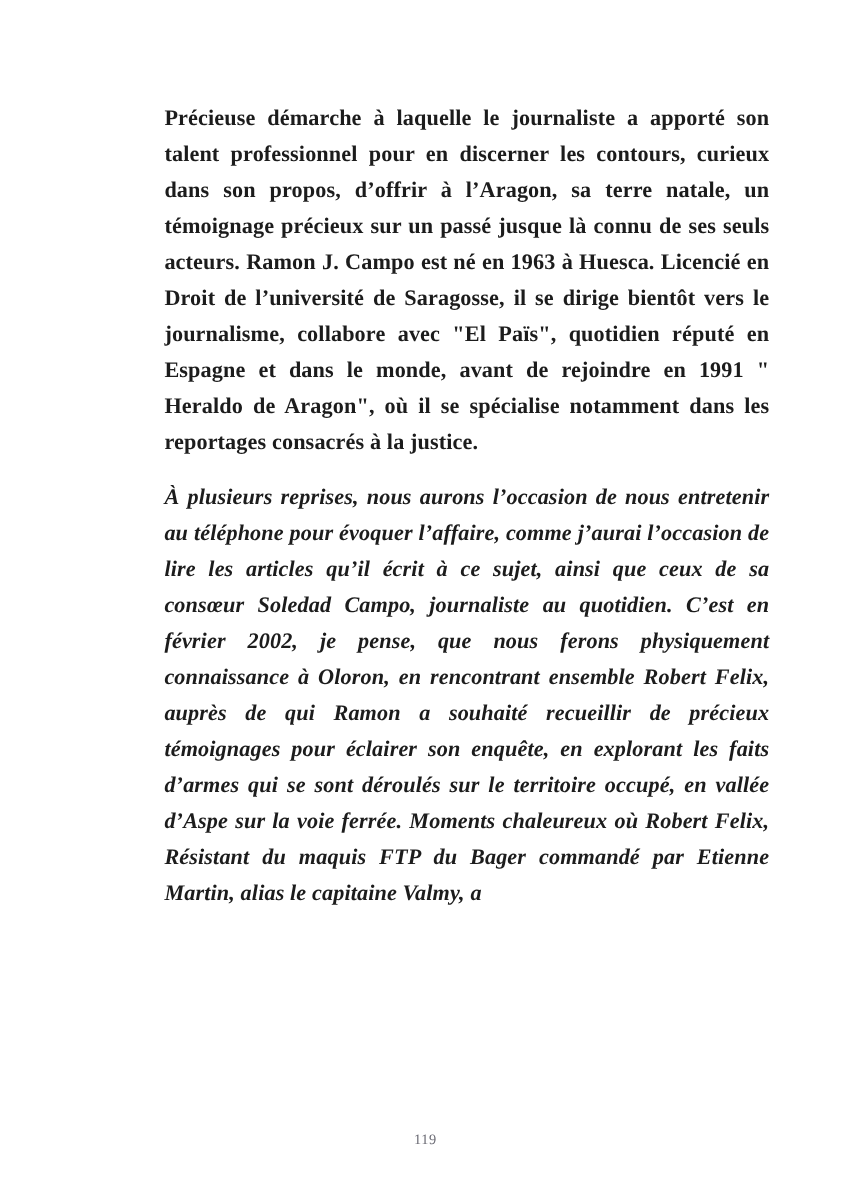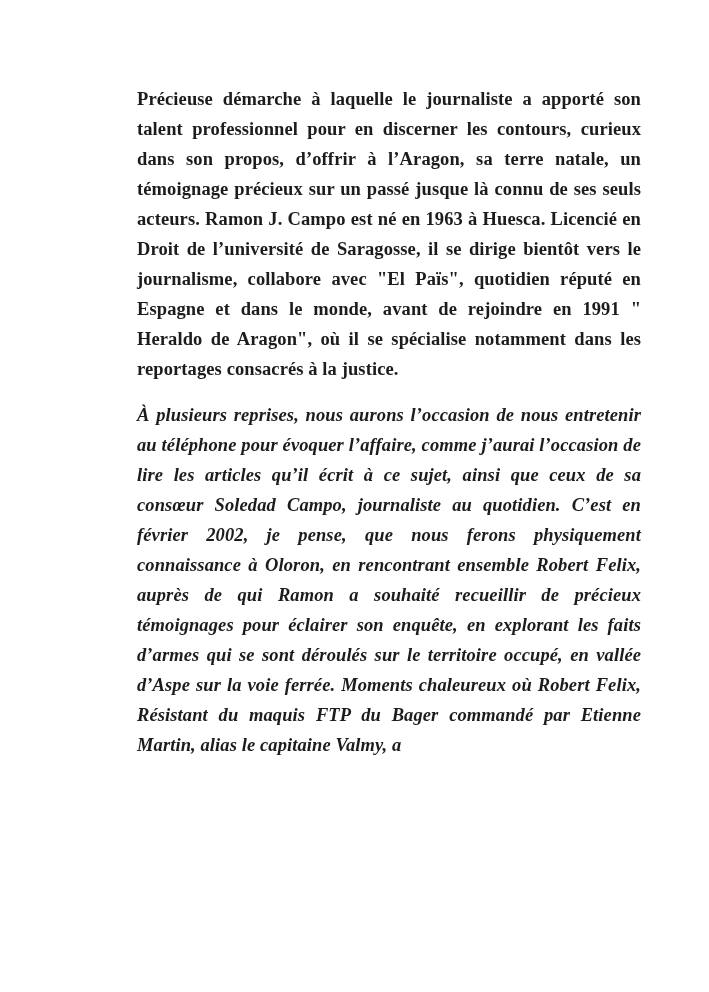--- a/index.html
+++ b/index.html
@@ -62,14 +62,17 @@
 </head>
 <body>
 
 <div class="page">
 
   <div class="text-block">
     <p class="para">Précieuse démarche à laquelle le journaliste a apporté son talent professionnel pour en discerner les contours, curieux dans son propos, d’offrir à l’Aragon, sa terre natale, un témoignage précieux sur un passé jusque là connu de ses seuls acteurs. Ramon J. Campo est né en 1963 à Huesca. Licencié en Droit de l’université de Saragosse, il se dirige bientôt vers le journalisme, collabore avec "El Païs", quotidien réputé en Espagne et dans le monde, avant de rejoindre en 1991 " Heraldo de Aragon", où il se spécialise notamment dans les reportages consacrés à la justice.</p>
     <p class="para">À plusieurs reprises, nous aurons l’occasion de nous entretenir au téléphone pour évoquer l’affaire, comme j’aurai l’occasion de lire les articles qu’il écrit à ce sujet, ainsi que ceux de sa consœur Soledad Campo, journaliste au quotidien. C’est en février 2002, je pense, que nous ferons physiquement connaissance à Oloron, en rencontrant ensemble Robert Felix, auprès de qui Ramon a souhaité recueillir de précieux témoignages pour éclairer son enquête, en explorant les faits d’armes qui se sont déroulés sur le territoire occupé, en vallée d’Aspe sur la voie ferrée. Moments chaleureux où Robert Felix, Résistant du maquis FTP du Bager commandé par Etienne Martin, alias le capitaine Valmy, a</p>
   </div>
 
+  <div class="page-footer">
+    <span class="page-number">119</span>
+  </div>
 
 </div>
 
 </body></html>

